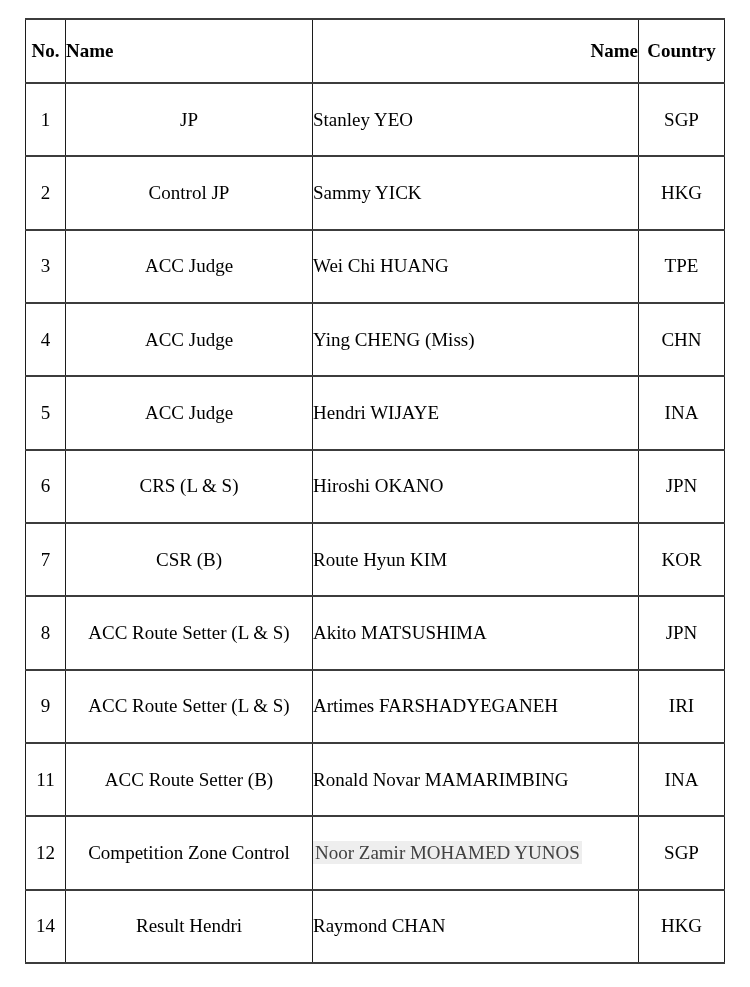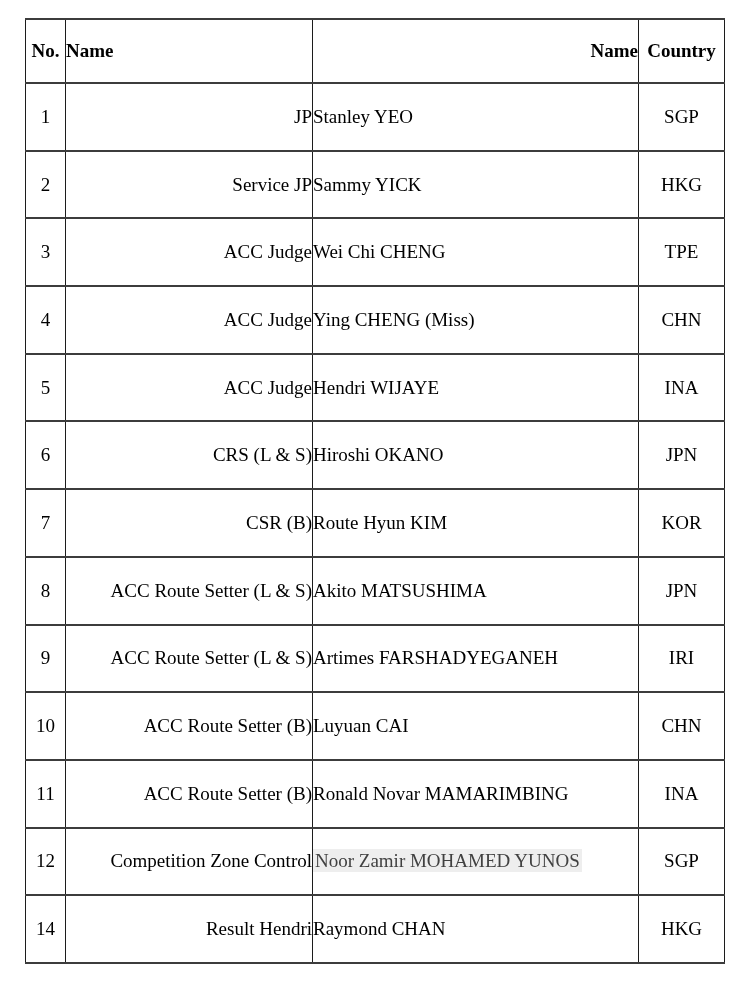--- a/index.html
+++ b/index.html
@@ -48,21 +48,21 @@
   table.officials thead th {
     font-weight: bold;
     height: 62px;
     margin-left: 30px;
   }
   table.officials tbody td {
     font-weight: normal;
     height: 61px;
   }
   .col-no      { text-align: center; }
-  .col-post    { text-align: right; padding-left: 7px; }
+  .col-post    { text-align: center; padding-left: 7px; }
   .col-name    { text-align: left; padding-left: 6px; }
   .col-country { text-align: center; }
 
   th.col-no   { text-align: center; }
   th.col-post { text-align: left; padding-left: 7px; }
   th.col-name { text-align: right; padding-left: 6px; }
   th.col-country { text-align: center; }
 
   .muted {
     background: #eeeeee;
@@ -91,28 +91,28 @@
     </thead>
     <tbody>
       <tr>
         <td class="col-no">1</td>
         <td class="col-post">JP</td>
         <td class="col-name"><span>Stanley YEO</span></td>
         <td class="col-country">SGP</td>
       </tr>
       <tr>
         <td class="col-no">2</td>
-        <td class="col-post">Service JP</td>
+        <td class="col-post">Control JP</td>
         <td class="col-name"><span>Sammy YICK</span></td>
         <td class="col-country">HKG</td>
       </tr>
       <tr>
         <td class="col-no">3</td>
         <td class="col-post">ACC Judge</td>
-        <td class="col-name"><span>Wei Chi CHENG</span></td>
+        <td class="col-name"><span>Wei Chi HUANG</span></td>
         <td class="col-country">TPE</td>
       </tr>
       <tr>
         <td class="col-no">4</td>
         <td class="col-post">ACC Judge</td>
         <td class="col-name"><span>Ying CHENG (Miss)</span></td>
         <td class="col-country">CHN</td>
       </tr>
       <tr>
         <td class="col-no">5</td>
@@ -138,26 +138,20 @@
         <td class="col-name"><span>Akito MATSUSHIMA</span></td>
         <td class="col-country">JPN</td>
       </tr>
       <tr>
         <td class="col-no">9</td>
         <td class="col-post">ACC Route Setter (L &amp; S)</td>
         <td class="col-name"><span>Artimes FARSHADYEGANEH</span></td>
         <td class="col-country">IRI</td>
       </tr>
       <tr>
-        <td class="col-no">10</td>
-        <td class="col-post">ACC Route Setter (B)</td>
-        <td class="col-name"><span>Luyuan CAI</span></td>
-        <td class="col-country">CHN</td>
-      </tr>
-      <tr>
         <td class="col-no">11</td>
         <td class="col-post">ACC Route Setter (B)</td>
         <td class="col-name"><span>Ronald Novar MAMARIMBING</span></td>
         <td class="col-country">INA</td>
       </tr>
       <tr>
         <td class="col-no">12</td>
         <td class="col-post">Competition Zone Control</td>
         <td class="col-name"><span class="muted">Noor Zamir MOHAMED YUNOS</span></td>
         <td class="col-country">SGP</td>

